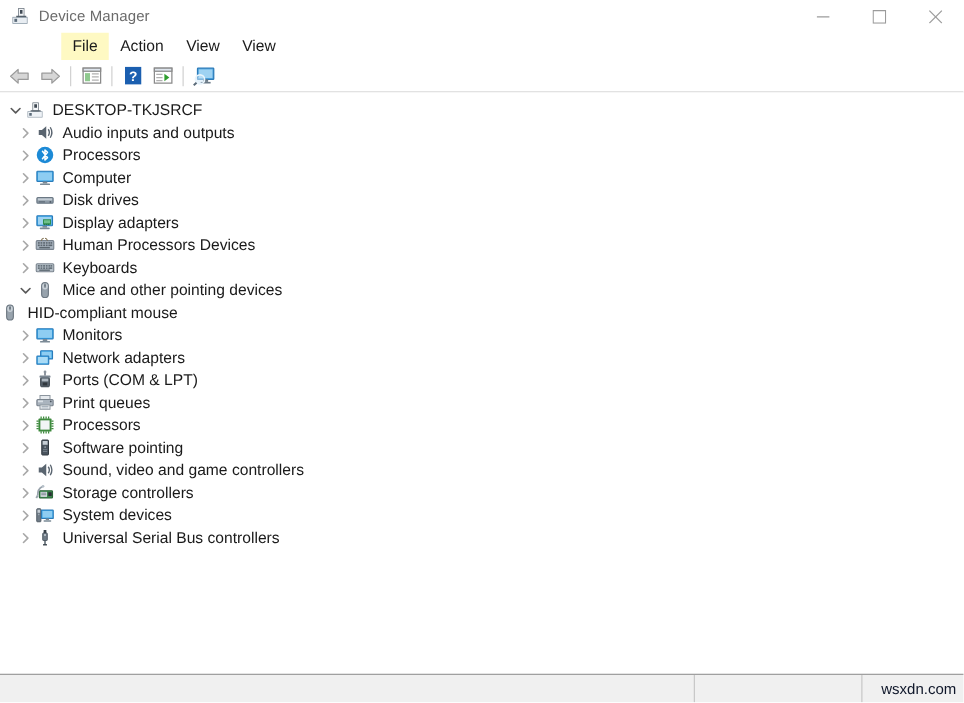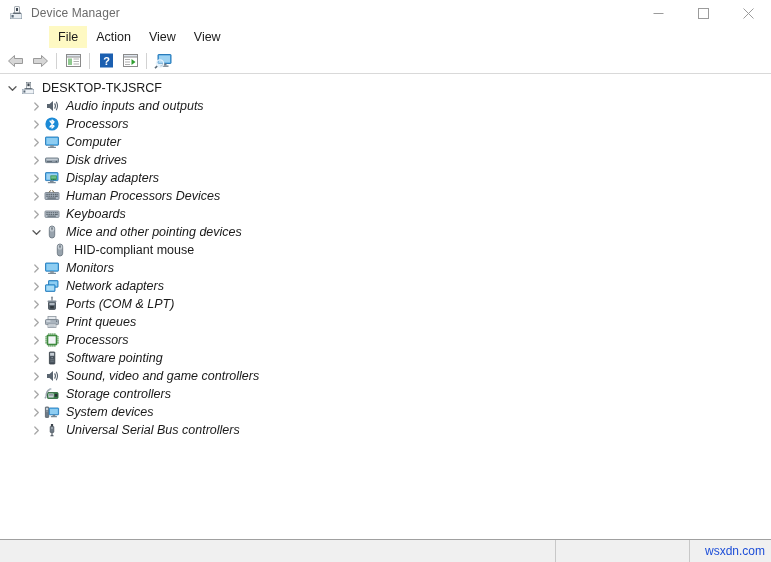--- a/index.html
+++ b/index.html
@@ -133,22 +133,22 @@
     height: 16px;
     flex: 0 0 auto;
     margin-right: 6px;
     position: relative;
   }
   .node-label {
     font-size: 12.5px;
     color: #1a1a1a;
   }
   .lvl0 { padding-left: 4px; }
-  .lvl1 { padding-left: 28px; font-style: italic; }
-  .lvl2 { padding-left: 52px; }
+  .lvl1 { padding-left: 12px; }
+  .lvl2 { }
 
   
   .statusbar {
     height: 22px;
     flex: 0 0 auto;
     background: #f0f0f0;
     border-top: 1px solid #a0a0a0;
     display: flex;
     align-items: stretch;
     position: relative;
@@ -165,21 +165,21 @@
     flex: 1 1 auto;
     justify-content: flex-end;
     padding-right: 6px;
   }
   .sb-text {
     font-size: 11.5px;
     color: #3b3b3b;
   }
   .sb-watermark {
     font-size: 12px;
-    color: #1d4ed8;
+    color: #0f172a;
   }
 </style>
 </head>
 <body>
 
 <div id="app">
 
   <div class="titlebar">
     <div class="title-icon">
       <svg width="16" height="16" viewBox="0 0 16 16">

